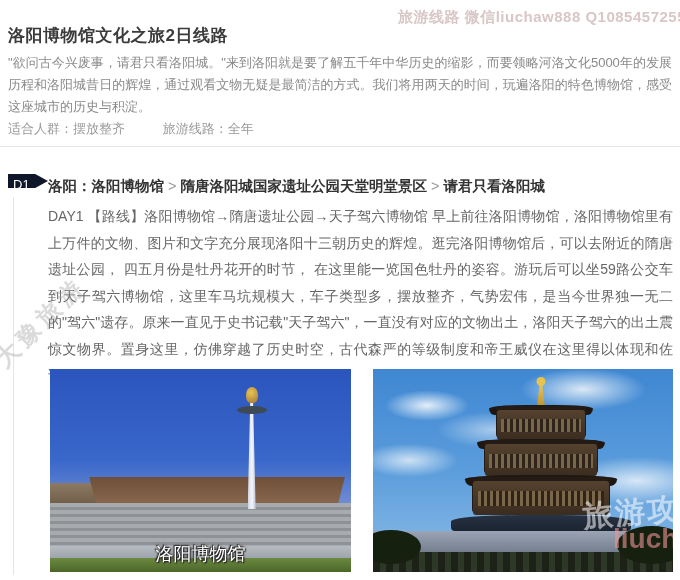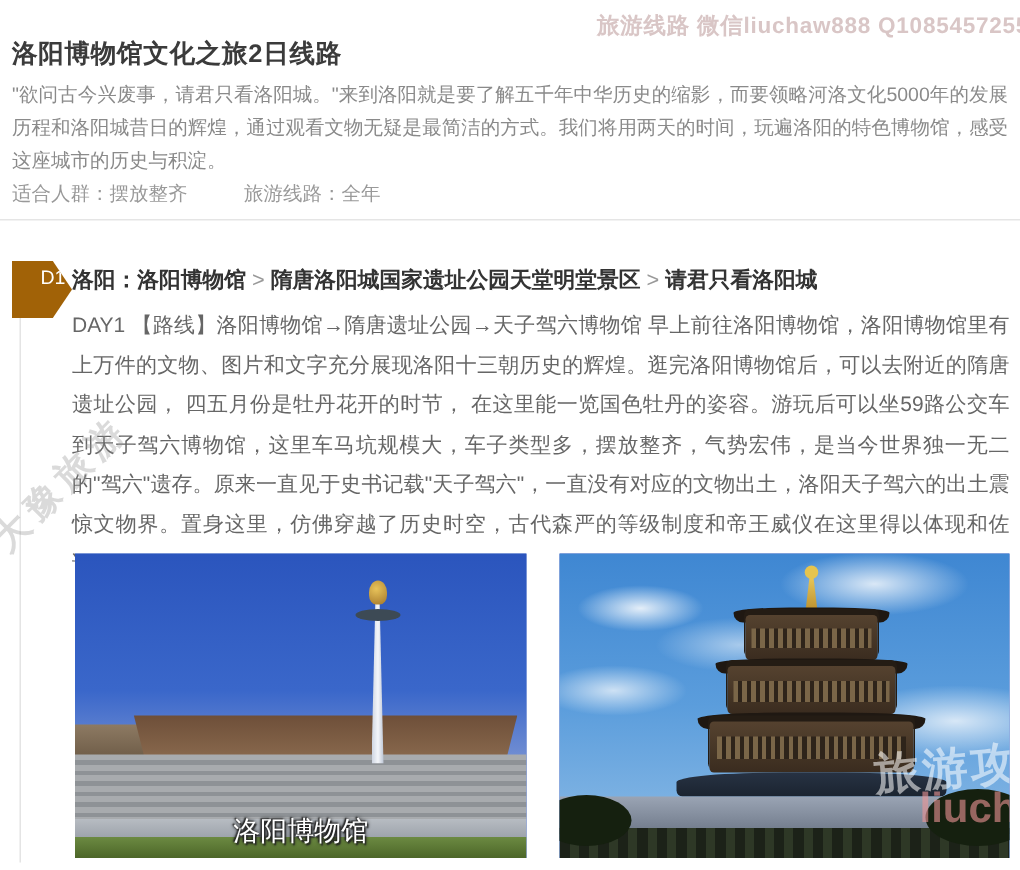--- a/index.html
+++ b/index.html
@@ -15,22 +15,22 @@
 
   
   .meta-row{position:absolute;left:8px;top:120px;font-size:13px;color:#999;}
   .meta-item{margin-right:34px;}
   .meta-label,.meta-value{color:#999;text-align:right;}
 
   .divider{position:absolute;left:0;top:146px;width:680px;height:1px;background:#e5e5e5;}
 
   
   .timeline-line{position:absolute;left:13px;top:197px;width:1px;height:378px;background:#e4e4e4;}
-  .d1-badge{position:absolute;left:8px;top:174px;width:40px;height:38px;background:#a16207;color:#fff;
-            font-size:13px;line-height:21px;padding-left:19px;box-sizing:border-box;
+  .d1-badge{position:absolute;left:8px;top:174px;width:40px;height:14px;background:#0f172a;color:#fff;
+            font-size:13px;line-height:21px;padding-left:5px;box-sizing:border-box;
             clip-path:polygon(0 0,68% 0,100% 50%,68% 100%,0 100%);}
   .day-title{position:absolute;left:48px;top:177px;width:624px;font-size:14.5px;font-weight:bold;color:#333;}
   .crumb{color:#333;cursor:pointer;margin-top:16px;}
   .crumb-sep{color:#999;font-weight:normal;padding:0 4px;}
   .day-desc{position:absolute;left:48px;top:203px;width:625px;font-size:14px;line-height:26.5px;color:#666;text-align:justify;margin:0;}
 
   
   .wm-diag{position:absolute;left:-12px;top:352px;font-size:24px;color:rgba(150,150,150,0.35);
            transform:rotate(-45deg);transform-origin:left top;letter-spacing:5px;font-weight:bold;}
 

